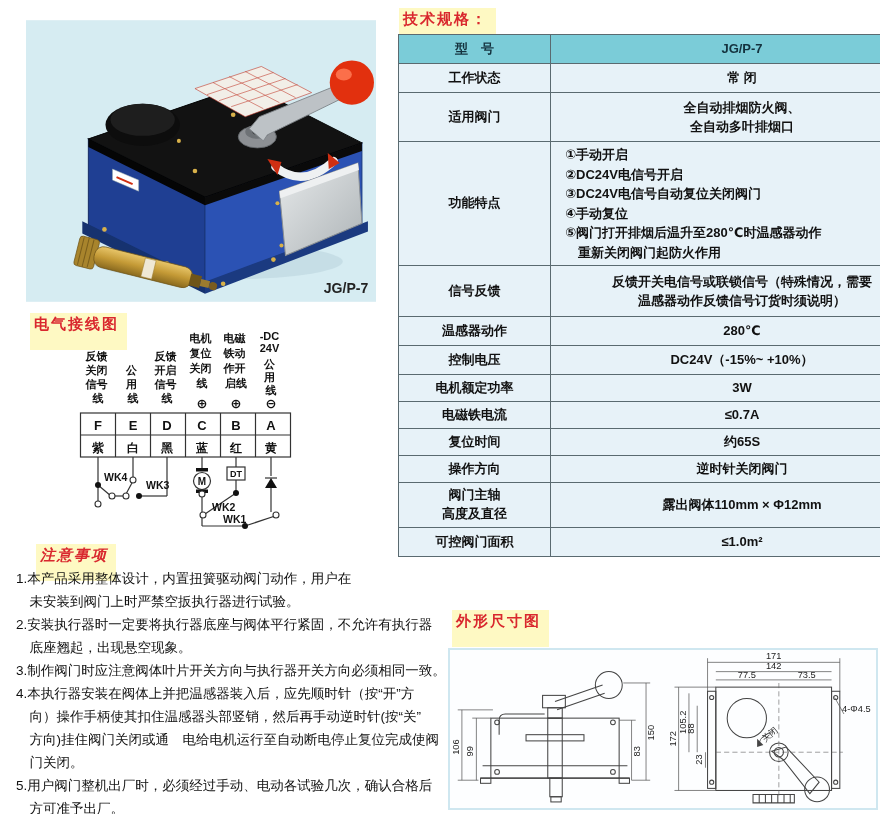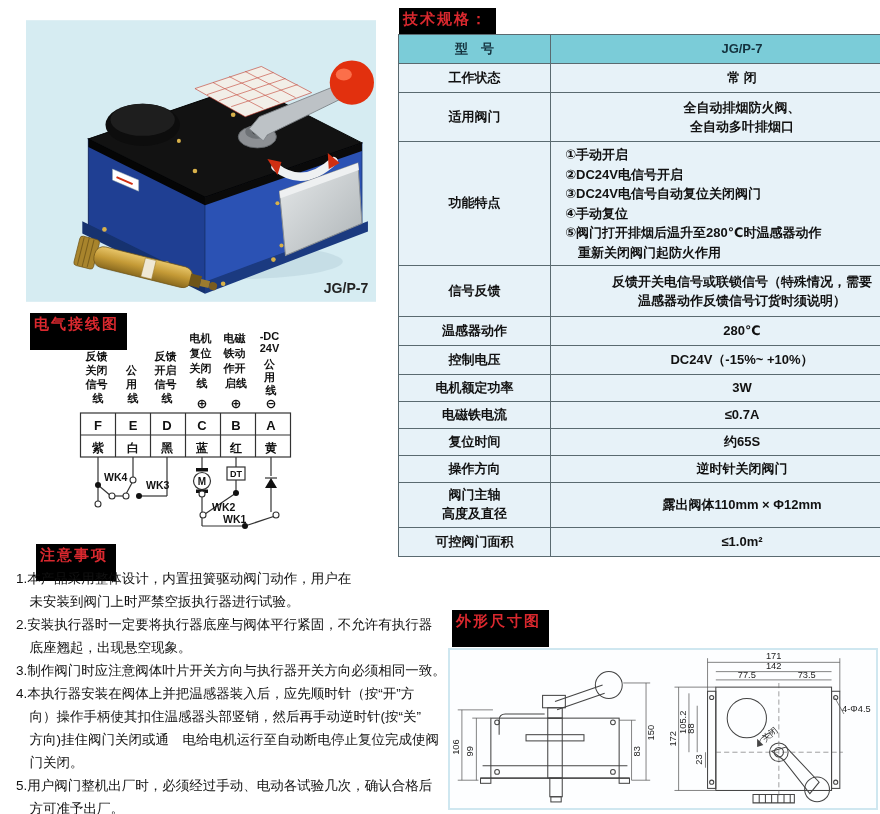--- a/index.html
+++ b/index.html
@@ -9,21 +9,21 @@
     width: 880px; height: 814px;
     position: relative;
     overflow: hidden;
     color: #111;
   }
   .abs { position: absolute; }
   .title-red {
     color: #d9282e;
     font-weight: bold;
     font-size: 15px;
-    background: #000000;
+    background: #fef9c3;
     padding: 2px 8px 16px 4px;
     display: inline-block;
     letter-spacing: 2px;
   }
   .pre { white-space: pre-line; }
 
   
   .photo { left: 26px; top: 20px; width: 350px; height: 282px; }
 
   
@@ -46,21 +46,21 @@
     flex: 1; display: flex; align-items: center; justify-content: center;
     text-align: center; line-height: 1.5; padding: 2px 6px;
   }
   .svalue.left { justify-content: flex-start; text-align: left; padding-left: 14px; }
 
   
   .wiring-title { left: 30px; top: 313px; font-size: 15px; }
   .wiring-svg { left: 42px; top: 330px; }
 
   
-  .notes-title { left: 36px; top: 544px; }
+  .notes-title { left: 36px; top: 544px; font-style: italic; }
   .notes { left: 16px; top: 567px; width: 434px; font-size: 13.5px; line-height: 23px; }
   .notes p { white-space: pre-line; }
 
   
   .dims-title { left: 452px; top: 610px; }
   .dims-box {
     left: 448px; top: 648px; width: 430px; height: 162px;
     background: #fdfeff;
     border: 2px solid #cfe7f0;
     display: flex; align-items: center;

